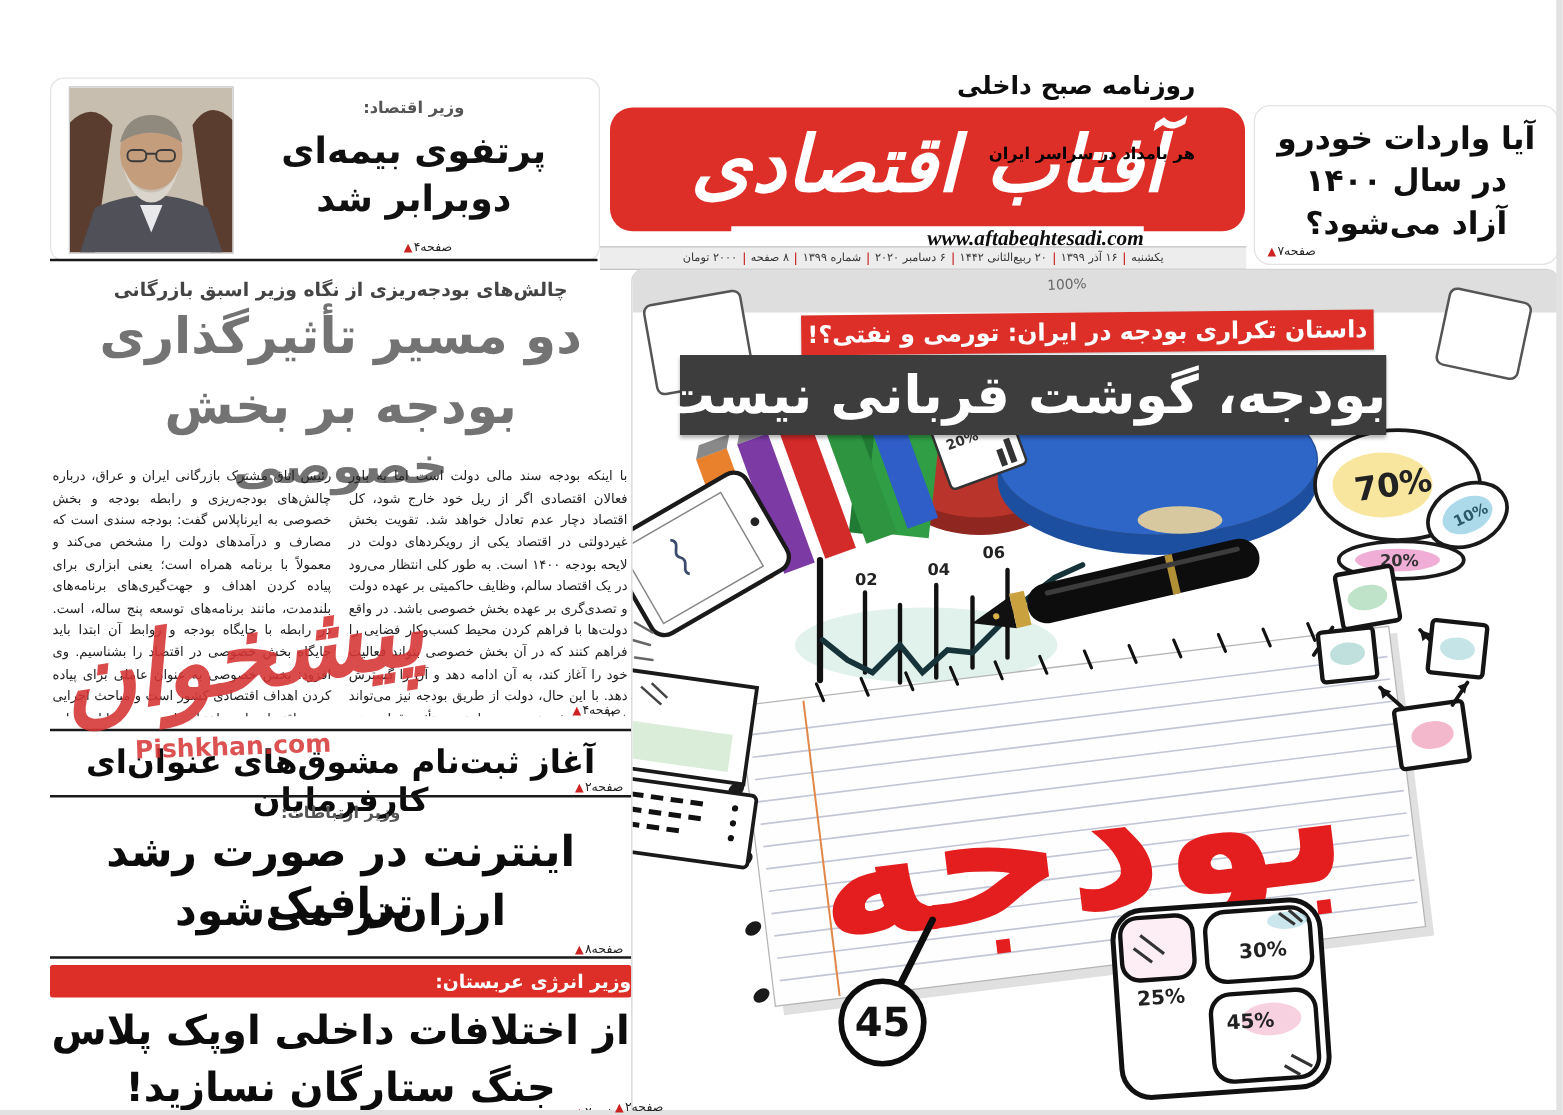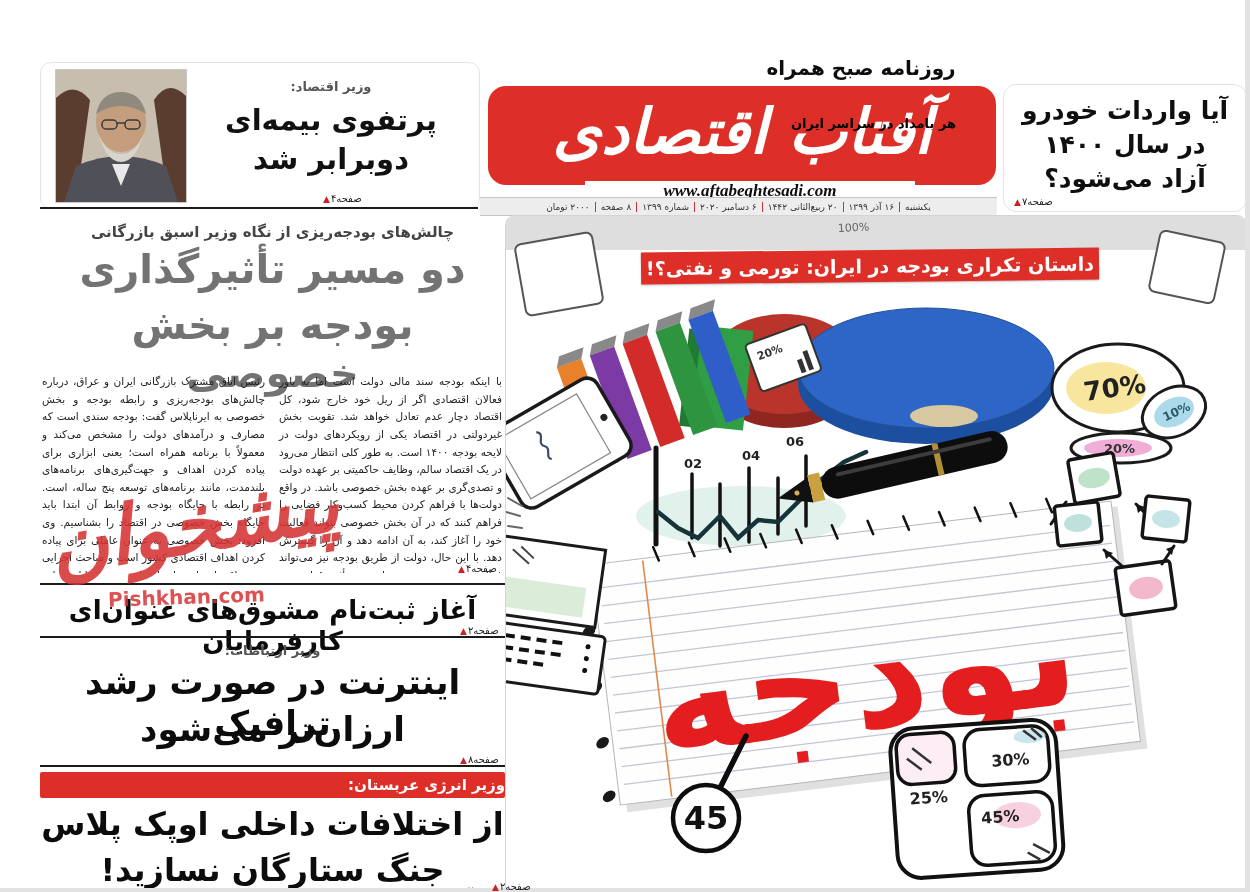--- a/index.html
+++ b/index.html
@@ -8,21 +8,21 @@
   .abs{position:absolute;}
   .card{position:absolute;background:#fff;border:1px solid #e3e3e3;border-radius:13px;}
   .rtl{direction:rtl;unicode-bidi:isolate;}
   .center{text-align:center;}
   
   .tagline-top{left:735px;top:56px;width:252px;font-size:20px;font-weight:bold;color:#0d0d0d;text-align:center;letter-spacing:1px;}
   .logo-banner{left:488px;top:86px;width:508px;height:99px;background:#dd2f28;border-radius:18px;}
   .logo-title{position:absolute;left:0;top:6px;width:100%;text-align:center;color:#fff;font-size:62px;
               font-weight:bold;font-style:italic;white-space:nowrap;letter-spacing:-2px;line-height:1.3;}
   .logo-tagline{position:absolute;right:40px;top:30px;color:#000000;font-size:13px;font-weight:bold;}
-  .website{left:585px;top:181px;width:330px;text-align:center;font-family:"Liberation Serif","DejaVu Serif",serif;
+  .website{left:585px;top:181px;width:330px;text-align:right;font-family:"Liberation Serif","DejaVu Serif",serif;
            font-weight:bold;font-style:italic;font-size:17px;color:#0d0d0d;background:#fff;}
   .dateline{left:480px;top:197px;width:517px;height:17px;background:#ededed;border-top:1px solid #c4c4c4;
             border-bottom:1px solid #c4c4c4;display:flex;align-items:center;justify-content:center;font-size:9px;color:#333;}
   .dateline .sep{display:inline-block;width:1px;height:10px;background:#cc3333;margin:0 5px;}
   
   .page-ref{font-size:10px;color:#222;white-space:nowrap;}
   .page-ref .tri{color:#cc2222;font-size:9px;margin-right:1px;}
   
   .lead-right{left:1003px;top:84px;width:242px;height:126px;}
   .lead-right .hl{margin-top:9px;font-size:25px;font-weight:bold;line-height:1.35;color:#0f0f0f;}
@@ -53,21 +53,21 @@
              z-index:60;pointer-events:none;}
   .gutter-right{left:1245px;top:0;width:5px;height:892px;background:#e2e2e2;}
   .gutter-bottom{left:0;top:888px;width:1250px;height:4px;background:#e2e2e2;}
   svg text{font-family:"DejaVu Sans","Liberation Sans",sans-serif;}
 </style>
 </head>
 <body>
 
 <div class="page">
 
-  <div class="abs tagline-top rtl">روزنامه صبح همراه</div>
+  <div class="abs tagline-top rtl">روزنامه صبح داخلی</div>
   <div class="abs logo-banner">
     <div class="logo-title rtl">آفتاب اقتصادی</div>
     <div class="logo-tagline rtl">هر بامداد در سراسر ایران</div>
   </div>
   <div class="abs website">www.aftabeghtesadi.com</div>
   <div class="abs dateline rtl">
     <span>یکشنبه</span>
       <span class="sep"></span>
     <span>۱۶ آذر ۱۳۹۹</span>
       <span class="sep"></span>
@@ -359,20 +359,21 @@
       </g>
 
       <g stroke="#666" stroke-width="2" stroke-linecap="round">
         <line x1="2" y1="282" x2="16" y2="290"></line>
           <line x1="0" y1="296" x2="14" y2="300"></line>
           <line x1="2" y1="310" x2="16" y2="312"></line>
       </g>
     </svg>
 
     <div class="red-strip rtl">داستان تکراری بودجه در ایران: تورمی و نفتی؟!</div>
+    <div class="black-strip rtl">بودجه، گوشت قربانی نیست</div>
   </div>
 
   <div class="page-ref rtl abs" style="left:492px;top:881px;z-index:20;">
     <span>صفحه۲</span><span class="tri">▲</span>
   </div>
 
   <div class="abs wm-script rtl">پیشخوان</div>
   <div class="abs wm-domain">Pishkhan.com</div>
 
   <div class="abs gutter-right"></div>

